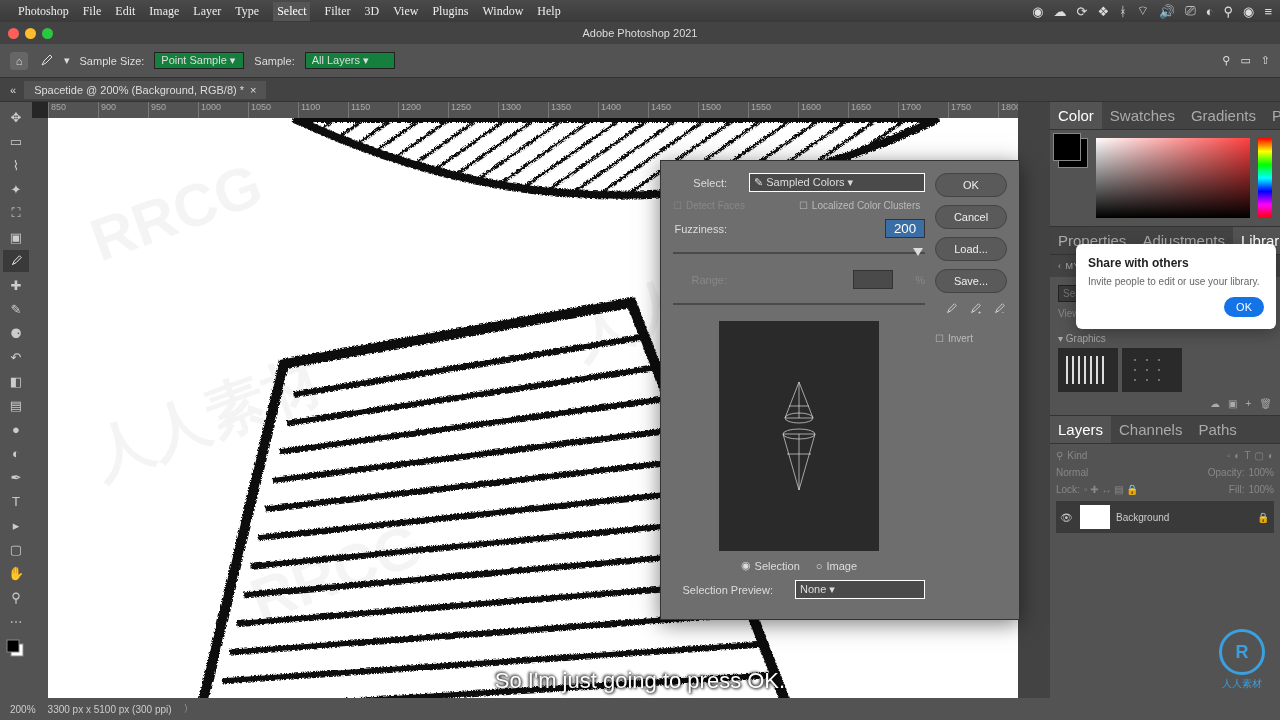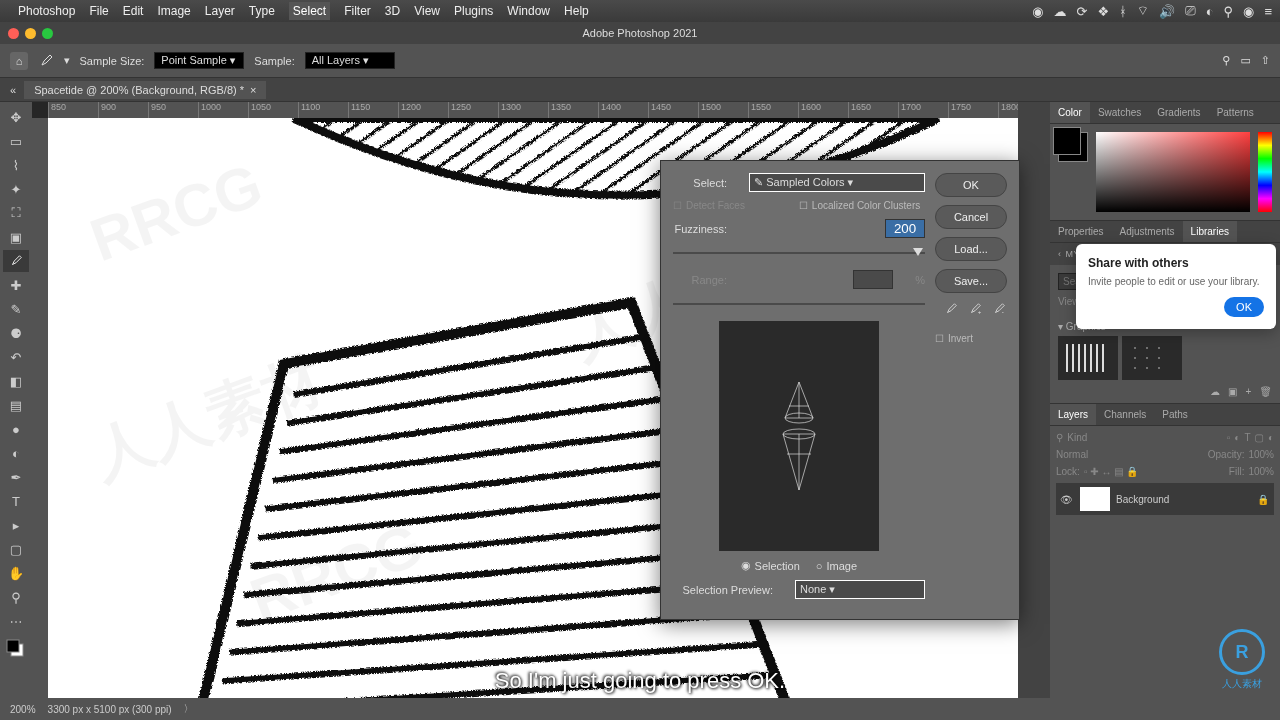--- a/index.html
+++ b/index.html
@@ -1,45 +1,45 @@
 <!DOCTYPE html>
 <html><head>
 <meta charset="utf-8">
 <style>
 *{margin:0;padding:0;box-sizing:border-box;font-family:-apple-system,BlinkMacSystemFont,"Segoe UI",sans-serif;}
 body{width:1280px;height:720px;background:#323232;overflow:hidden;position:relative;color:#ccc;}
 .mac-menubar{height:22px;background:linear-gradient(#4a4a4a,#3a3a3a);display:flex;align-items:center;padding:0 8px;font-size:12px;color:#eee;}
 .mac-menubar .apple{margin-right:10px;}
-.mac-menubar .menu-item{margin-right:14px;}
+.mac-menubar .menu-item{margin-right:14px;font-family:Liberation Serif, serif;}
 .mac-menubar .spacer{flex:1;}
 .mac-menubar .right-icon{margin-left:10px;opacity:.9;font-size:13px;}
 .app-titlebar{height:22px;background:#434343;display:flex;align-items:center;justify-content:center;font-size:11px;color:#ddd;position:relative;}
 .traffic{position:absolute;left:8px;display:flex;gap:6px;}
 .traffic span{width:11px;height:11px;border-radius:50%;}
 .tl-r{background:#ff5f57;}.tl-y{background:#febc2e;}.tl-g{background:#28c840;}
 .options-bar{height:34px;background:#535353;display:flex;align-items:center;padding:0 10px;font-size:11px;color:#ddd;gap:10px;border-bottom:1px solid #333;}
 .home-icon{width:18px;height:18px;background:#666;border-radius:3px;display:flex;align-items:center;justify-content:center;}
 .eyedrop-icon{width:16px;height:16px;}
-.opt-select{background:#000000;border:1px solid #222;padding:1px 6px;color:#ddd;font-size:11px;min-width:90px;}
+.opt-select{background:#15803d;border:1px solid #222;padding:1px 6px;color:#ddd;font-size:11px;min-width:90px;}
 .options-bar .spacer{flex:1;}
 .doc-tab{height:24px;background:#434343;display:flex;align-items:center;padding:0 10px;font-size:11px;color:#ddd;border-bottom:1px solid #333;}
 .doc-tab .tab{background:#535353;padding:3px 10px;display:flex;align-items:center;gap:6px;}
 .main{display:flex;height:calc(720px - 22px - 22px - 34px - 24px - 22px);}
 .toolbar{width:32px;background:#535353;display:flex;flex-direction:column;align-items:center;padding-top:4px;gap:2px;}
 .tool{width:26px;height:22px;display:flex;align-items:center;justify-content:center;font-size:13px;color:#ccc;cursor:pointer;}
 .tool.active{background:#3a3a3a;}
 .canvas-area{flex:1;background:#262626;position:relative;overflow:hidden;}
 .ruler-h{position:absolute;top:0;left:16px;right:0;height:16px;background:#535353;display:flex;font-size:9px;color:#aaa;}
 .ruler-h span{width:50px;border-left:1px solid #777;padding-left:2px;}
 .ruler-v{position:absolute;top:16px;left:0;width:16px;height:100%;background:#535353;}
 .canvas{position:absolute;top:16px;left:16px;right:0;bottom:0;background:#fff;}
 .sketch{position:absolute;inset:0;}
 .right-panels{width:230px;background:#535353;display:flex;flex-direction:column;font-size:10px;}
 .panel-tabs{display:flex;background:#434343;border-bottom:1px solid #333;}
-.panel-tab{padding:5px 8px;font-size:10px;color:#aaa;cursor:pointer;}
+.panel-tab{padding:5px 8px;font-size:15px;color:#aaa;cursor:pointer;}
 .panel-tab.active{background:#535353;color:#fff;}
 .color-panel{padding:8px;display:flex;gap:8px;align-items:flex-start;}
 .swatch{width:30px;height:30px;background:#000;border:1px solid #888;position:relative;}
 .swatch::after{content:'';position:absolute;top:-6px;left:-6px;width:26px;height:26px;background:#000;border:1px solid #888;}
 .color-field{flex:1;height:80px;background:linear-gradient(to right,#fff,#ff4040);position:relative;}
 .color-field::after{content:'';position:absolute;inset:0;background:linear-gradient(to bottom,transparent,#000);}
 .hue-bar{width:14px;height:80px;background:linear-gradient(to bottom,#f00,#ff0,#0f0,#0ff,#00f,#f0f,#f00);}
 .panel-section{border-top:1px solid #333;}
 .lib-head{padding:6px 8px;background:#434343;font-size:9px;letter-spacing:.5px;color:#aaa;display:flex;align-items:center;gap:4px;}
 .lib-body{padding:8px;color:#aaa;}

